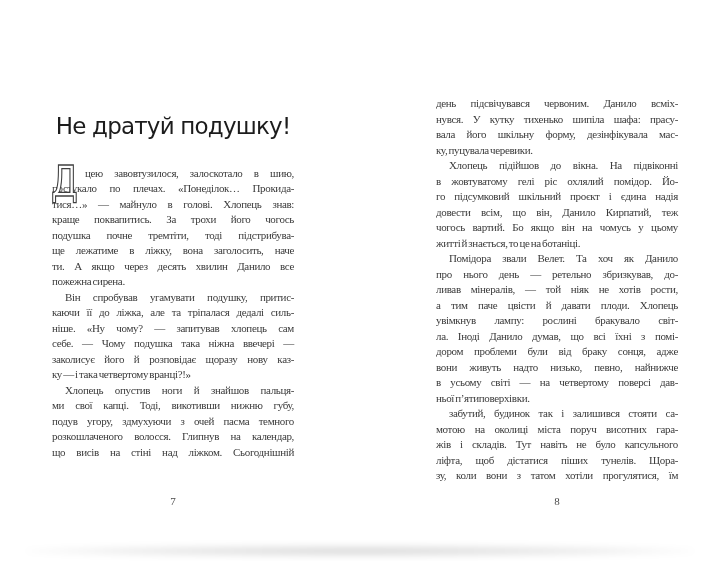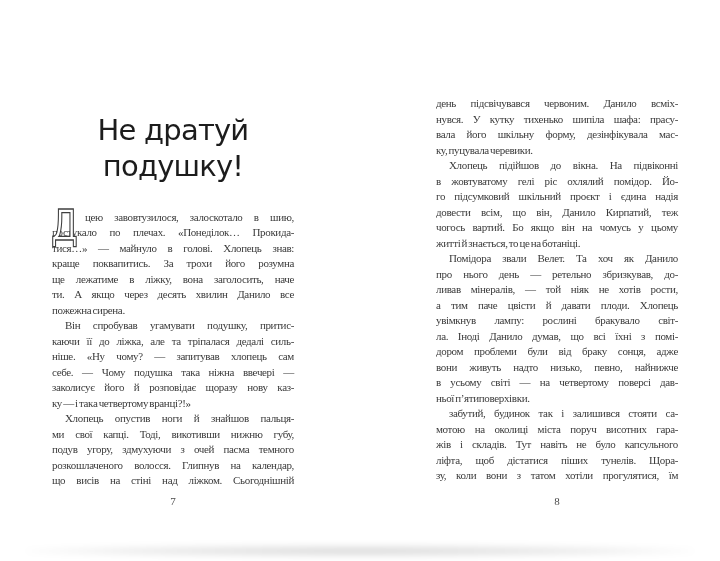--- a/index.html
+++ b/index.html
@@ -11,21 +11,21 @@
   .page{
     position:absolute;width:242px;
     color:#3b3b3b;font-size:11px;line-height:15.5px;
     letter-spacing:-0.35px;word-spacing:-1.2px;
   }
   .page-left{left:52px;top:112px;}
   .page-right{left:436px;top:96px;}
 
   .chapter-title{
     font-family:"DejaVu Sans",sans-serif;
-    font-size:29px;line-height:1.25;letter-spacing:-0.8px;word-spacing:0;
+    font-size:23px;line-height:1.25;letter-spacing:-0.8px;word-spacing:0;
     color:#1c1c1c;text-align:center;margin:0 0 25px 0;
   }
 
   .para{position:relative;margin:0;padding:0;}
   .line{text-align:justify;text-align-last:justify;}
   .para:not(.continues) .line:last-child{text-align-last:left;}
   .para.indent .line:first-child{text-indent:13px;}
 
   
   .cap{
@@ -63,21 +63,22 @@
 <div class="stage">
 
   <div class="page page-left">
     <div class="chapter-title">Не дратуй подушку!</div>
     <div>
         <div class="para dropcap">
           <span class="cap">Д</span>
           <div class="line capline">цею завовтузилося, залоскотало в шию,</div>
           <div class="line">постукало по плечах. «Понеділок… Прокида-</div>
           <div class="line">тися…» — майнуло в голові. Хлопець знав:</div>
-          <div class="line">краще поквапитись. За трохи його розумна</div>
+          <div class="line">краще поквапитись. За трохи його чогось</div>
+          <div class="line">подушка почне тремтіти, тоді підстрибува-</div>
           <div class="line">ще лежатиме в ліжку, вона заголосить, наче</div>
           <div class="line">ти. А якщо через десять хвилин Данило все</div>
           <div class="line">пожежна сирена.</div>
         </div>
         <div class="para indent">
           <div class="line">Він спробував угамувати подушку, притис-</div>
           <div class="line">каючи її до ліжка, але та тріпалася дедалі силь-</div>
           <div class="line">ніше. «Ну чому? — запитував хлопець сам</div>
           <div class="line">себе. — Чому подушка така ніжна ввечері —</div>
           <div class="line">заколисує його й розповідає щоразу нову каз-</div>

